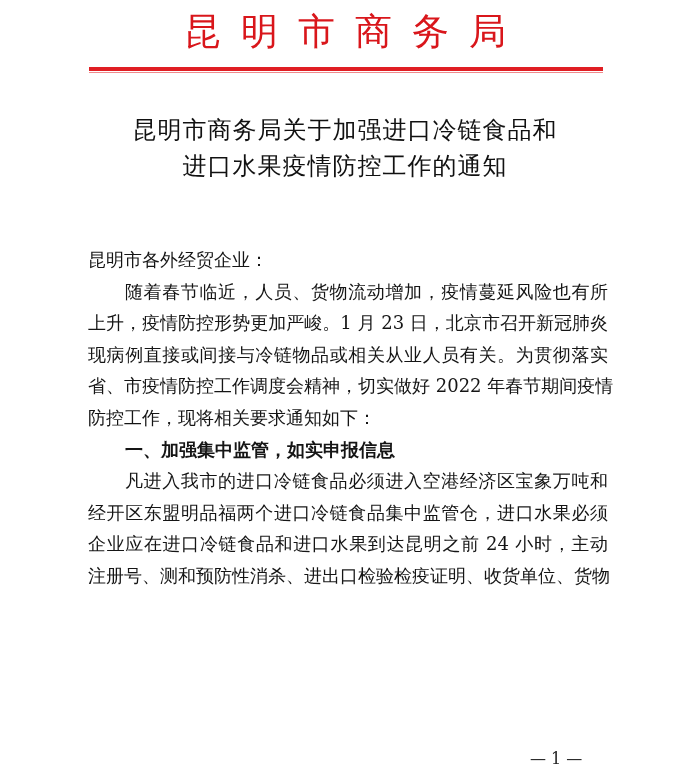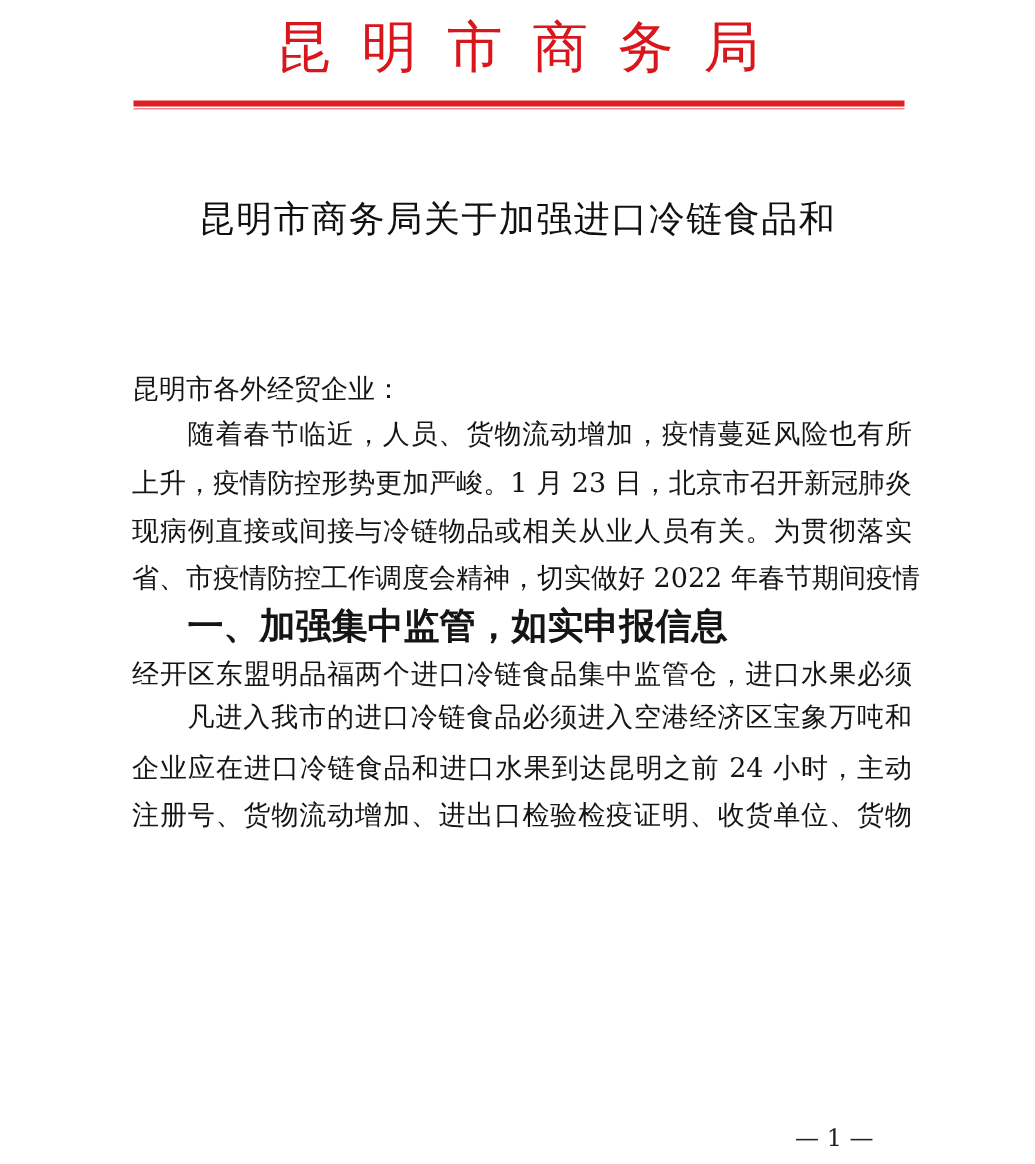--- a/index.html
+++ b/index.html
@@ -45,21 +45,21 @@
       position: absolute;
       left: 89px;
       top: 72px;
       width: 514px;
       height: 1px;
       background: #f08a8c;
     }
     .doc-title {
       position: absolute;
       left: 0;
-      top: 128px;
+      top: 112px;
       width: 690px;
       text-align: center;
       font-size: 24px;
       line-height: 36px;
       letter-spacing: 1px;
       color: #111;
     }
     .doc-title div { white-space: nowrap; }
     .body-text {
       position: absolute;
@@ -73,25 +73,25 @@
     .line {
       white-space: nowrap;
       height: 31.6px;
       text-align: justify;
       text-align-last: justify;
     }
     .line.noj {
       text-align: left;
       text-align-last: left;
     }
-    .indent { padding-left: 37px; font-family: Liberation Mono, monospace; }
+    .indent { padding-left: 37px; }
     .section-heading {
       font-family: "DejaVu Sans", "Liberation Sans", sans-serif;
       font-weight: bold;
-      font-size: 24px;
+      font-size: 18px;
       text-align: left;
       text-align-last: left;
       padding-left: 37px;
     }
     .page-number {
       position: absolute;
       left: 530px;
       top: 749px;
       font-size: 16px;
       color: #222;
@@ -102,31 +102,33 @@
 <body>
 
 <div class="masthead">
   <span class="masthead-title">昆明市商务局</span>
 </div>
 <div class="red-rule"></div>
 <div class="red-rule-thin"></div>
 
 <div class="doc-title">
   <div>昆明市商务局关于加强进口冷链食品和</div>
+  <div>进口水果疫情防控工作的通知</div>
 </div>
 
 <div class="body-text">
   <div class="line noj">昆明市各外经贸企业：</div>
 
   <div class="line indent">随着春节临近，人员、货物流动增加，疫情蔓延风险也有所</div>
   <div class="line">上升，疫情防控形势更加严峻。1 月 23 日，北京市召开新冠肺炎</div>
   <div class="line">现病例直接或间接与冷链物品或相关从业人员有关。为贯彻落实</div>
   <div class="line">省、市疫情防控工作调度会精神，切实做好 2022 年春节期间疫情</div>
+  <div class="line noj">防控工作，现将相关要求通知如下：</div>
 
   <div class="line section-heading">一、加强集中监管，如实申报信息</div>
 
+  <div class="line indent">凡进入我市的进口冷链食品必须进入空港经济区宝象万吨和</div>
   <div class="line">经开区东盟明品福两个进口冷链食品集中监管仓，进口水果必须</div>
-  <div class="line indent">凡进入我市的进口冷链食品必须进入空港经济区宝象万吨和</div>
   <div class="line">企业应在进口冷链食品和进口水果到达昆明之前 24 小时，主动</div>
-  <div class="line">注册号、货物流动增加、进出口检验检疫证明、收货单位、货物</div>
+  <div class="line">注册号、测和预防性消杀、进出口检验检疫证明、收货单位、货物</div>
 </div>
 
 <div class="page-number">— 1 —</div>
 
 </body></html>

